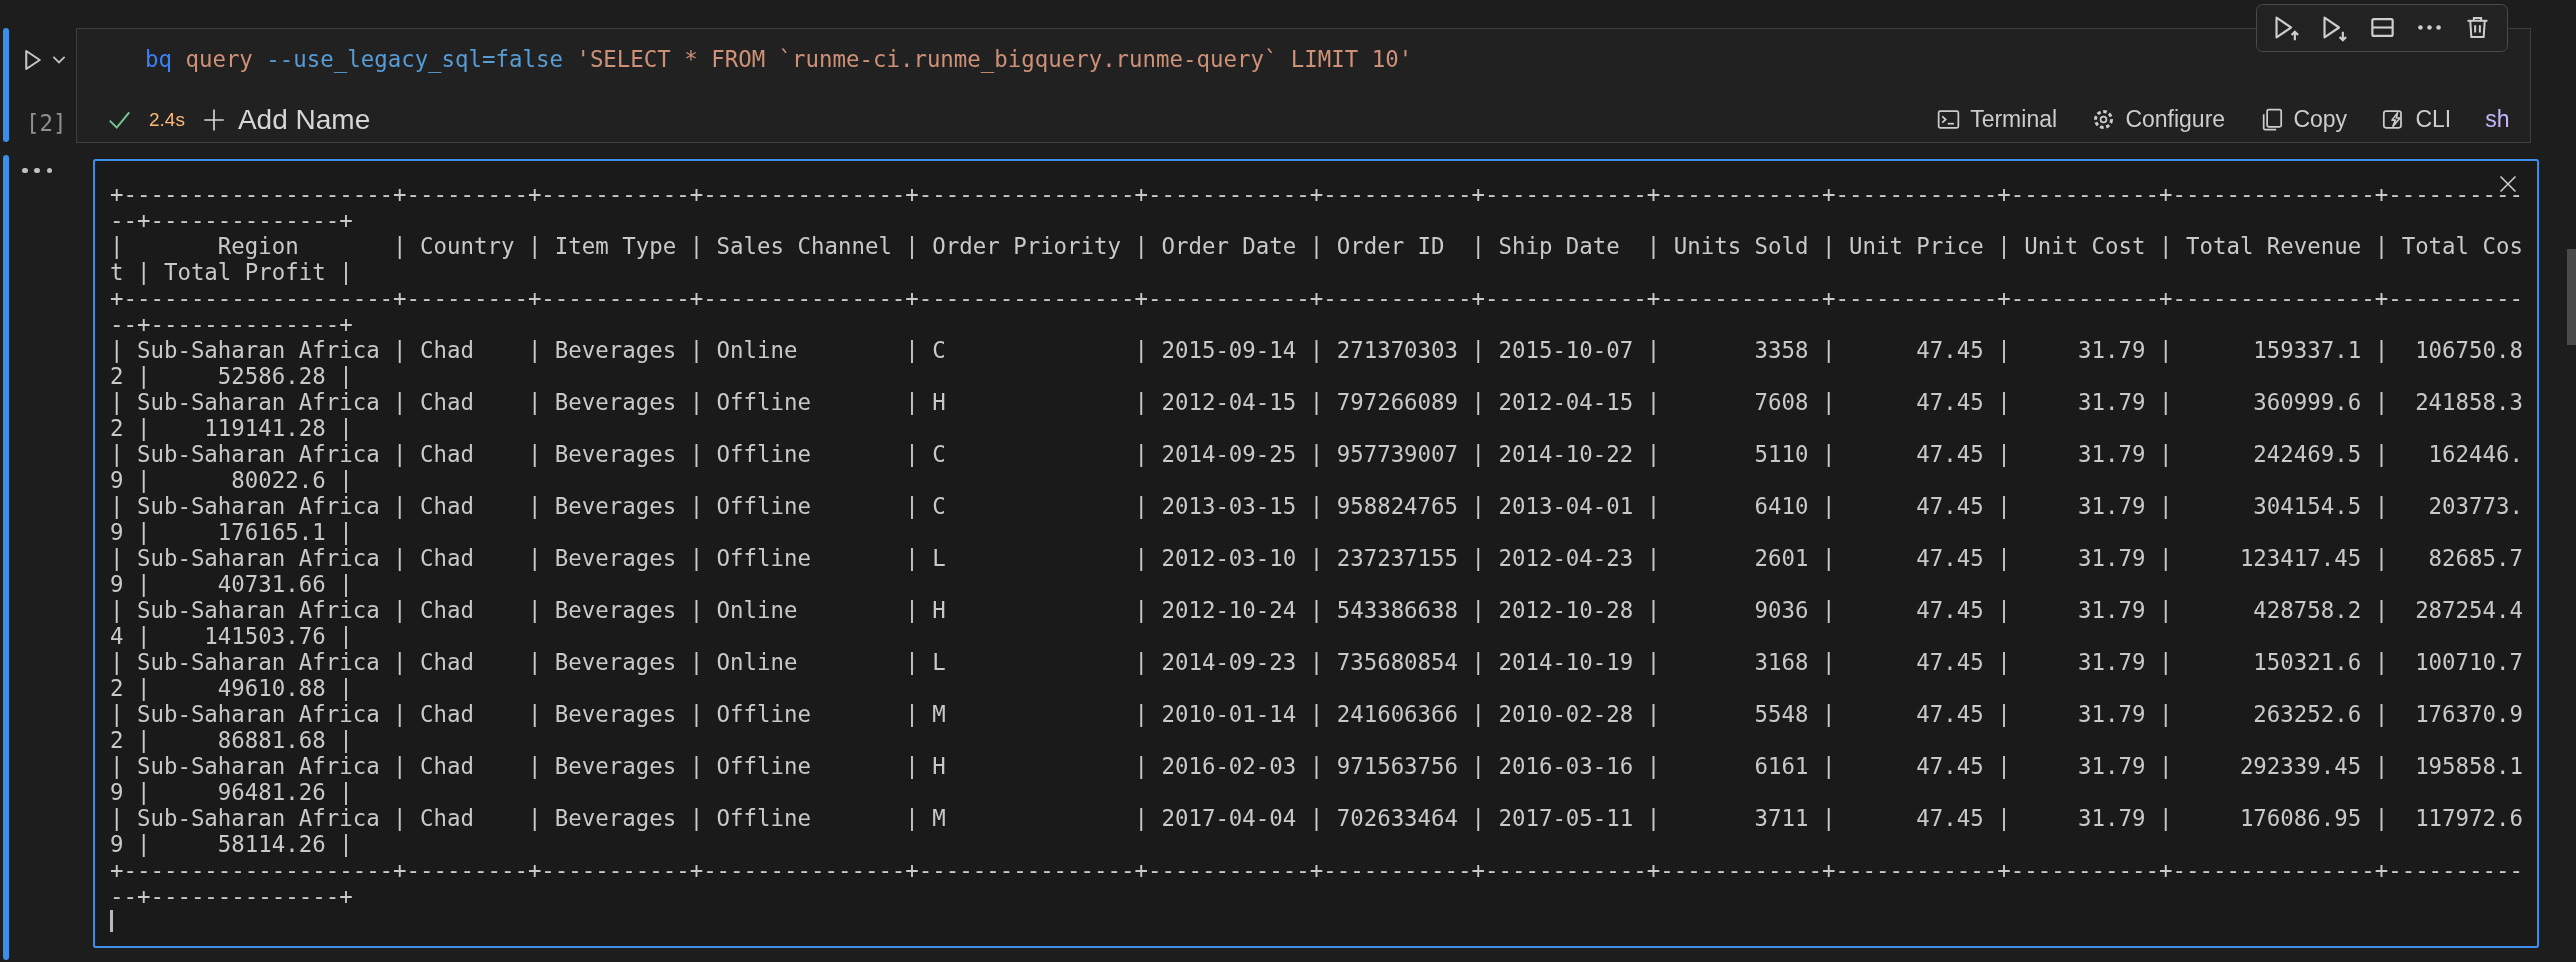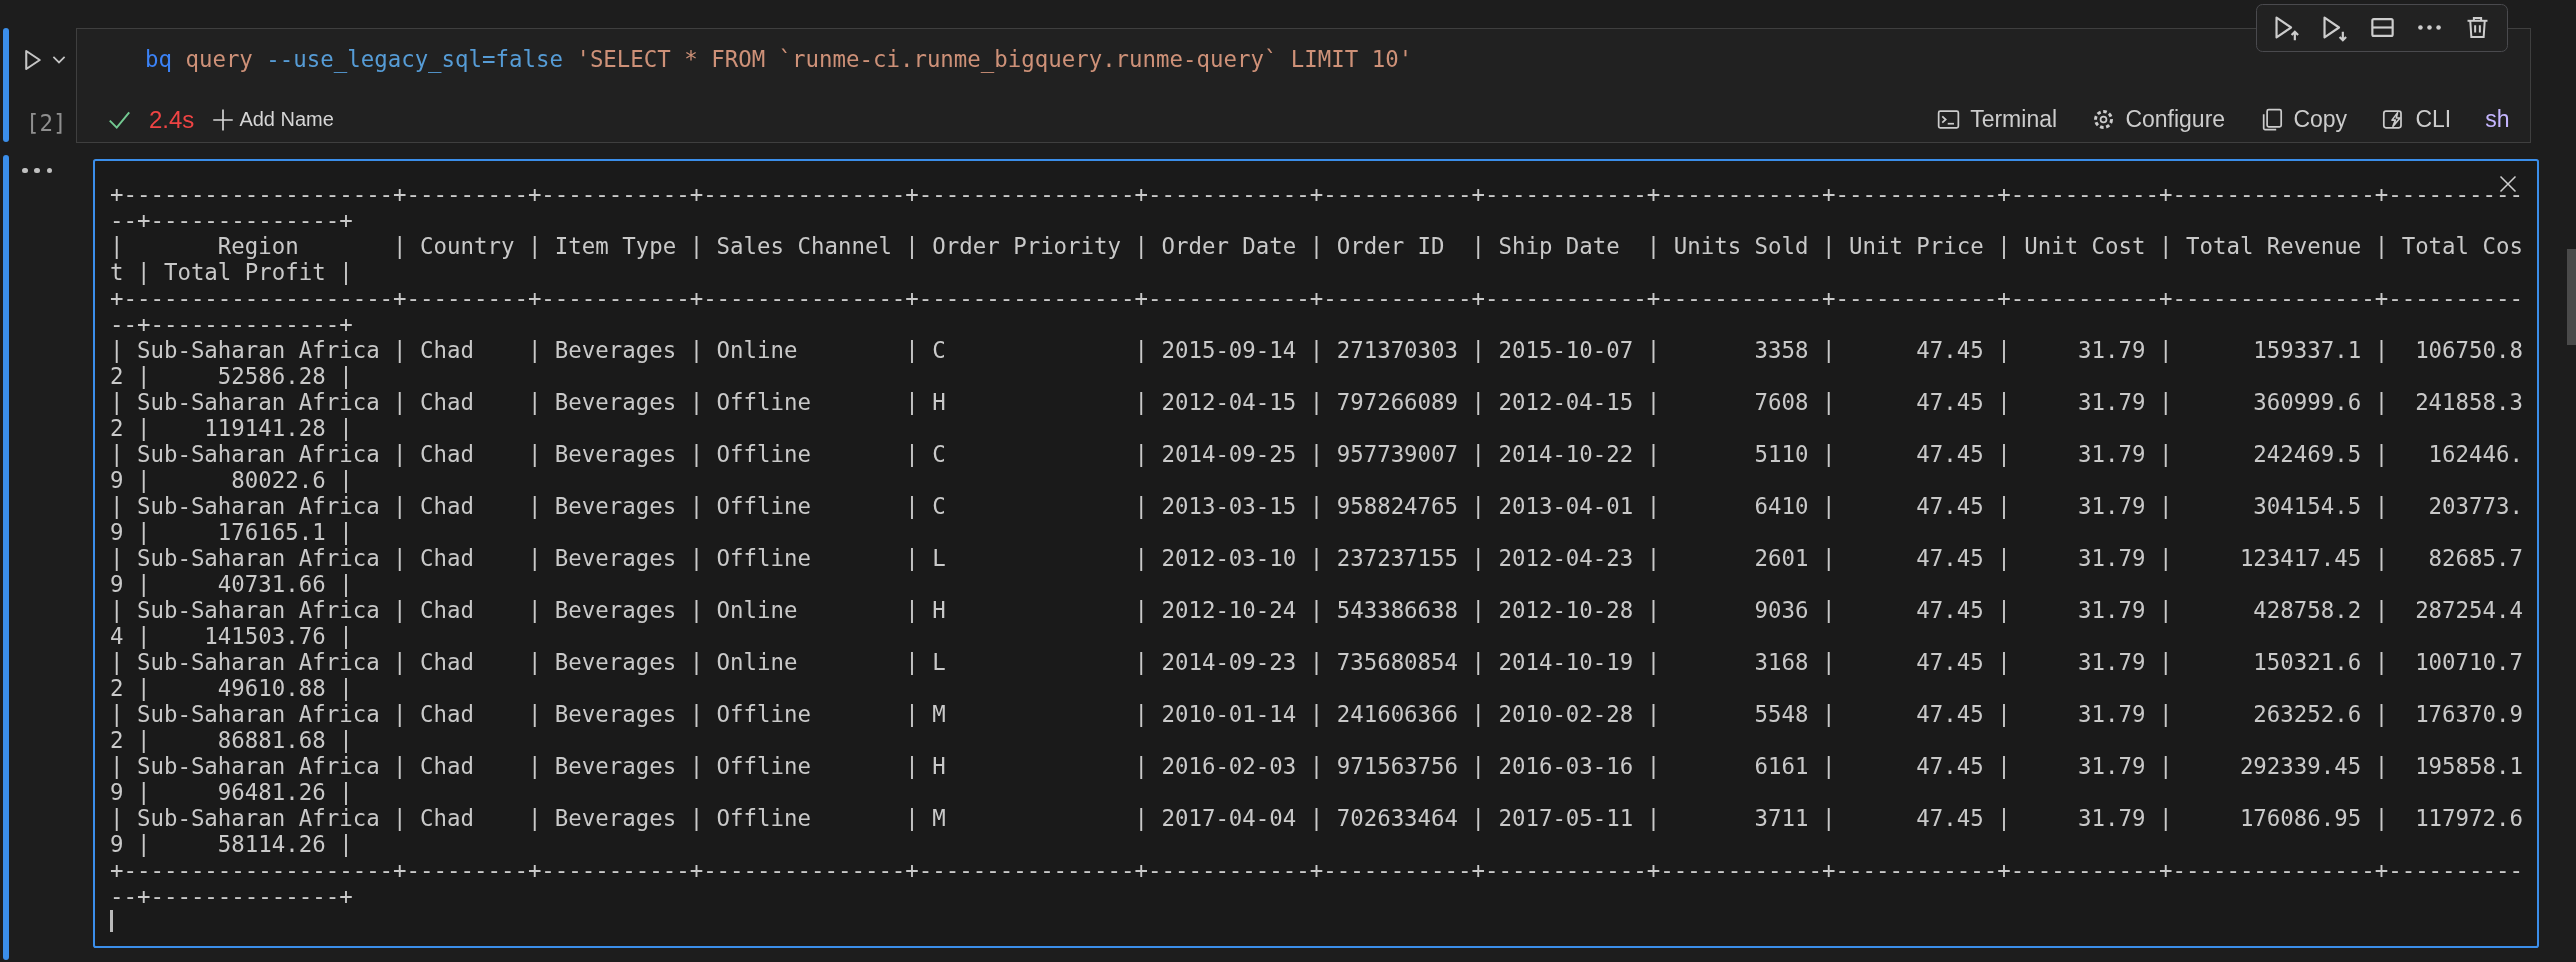--- a/index.html
+++ b/index.html
@@ -24,22 +24,22 @@
 
   
   .cell-frame { position:absolute; left:76px; top:28px; width:2455px; height:115px;
                 background:#212121; border:1.4px solid #3f3f3f; }
   .command-line { position:absolute; left:68px; top:14px; height:32px;
                   font-family:"DejaVu Sans Mono", monospace; font-size:22.4px; line-height:32px;
                   white-space:pre; font-variant-ligatures:none; }
   .status-row { position:absolute; left:0; right:0; bottom:0; height:45px;
                 display:flex; align-items:center; padding:0 20.5px 0 30px; }
   .status-left { display:flex; align-items:center; gap:17px; }
-  .duration { font-size:24px; color:#ef4444; }
-  .add-name { display:flex; align-items:center; gap:4px; color:#d6d6d6; font-size:20px; cursor:pointer; }
+  .duration { font-size:19px; color:#fdba74; }
+  .add-name { display:flex; align-items:center; gap:12px; color:#d6d6d6; font-size:28px; cursor:pointer; }
   .status-right { margin-left:auto; display:flex; align-items:flex-end; gap:34px; }
   .status-action { display:flex; align-items:center; gap:9.3px; font-size:23px; color:#cccccc; cursor:pointer; }
   .lang-label { font-size:23px; color:#c4b5fd; cursor:pointer; }
 
   
   .cell-toolbar { position:absolute; left:2256px; top:3.7px; width:252px; height:48px;
                   background:#222222; border:1.4px solid #4a4a4e; border-radius:6.5px;
                   display:flex; align-items:center; justify-content:space-between; padding:0 15px; }
   .tool-btn { color:#cdcdcd; display:flex; align-items:center; justify-content:center; cursor:pointer; }
 

